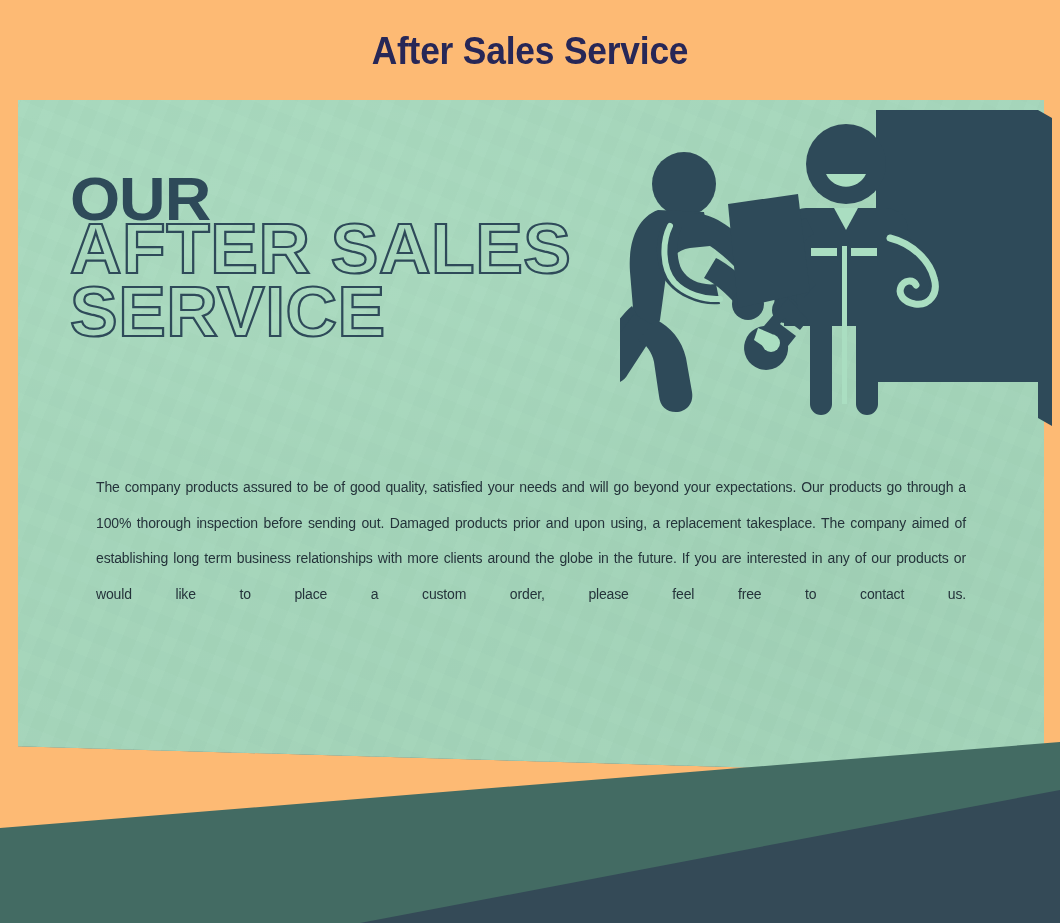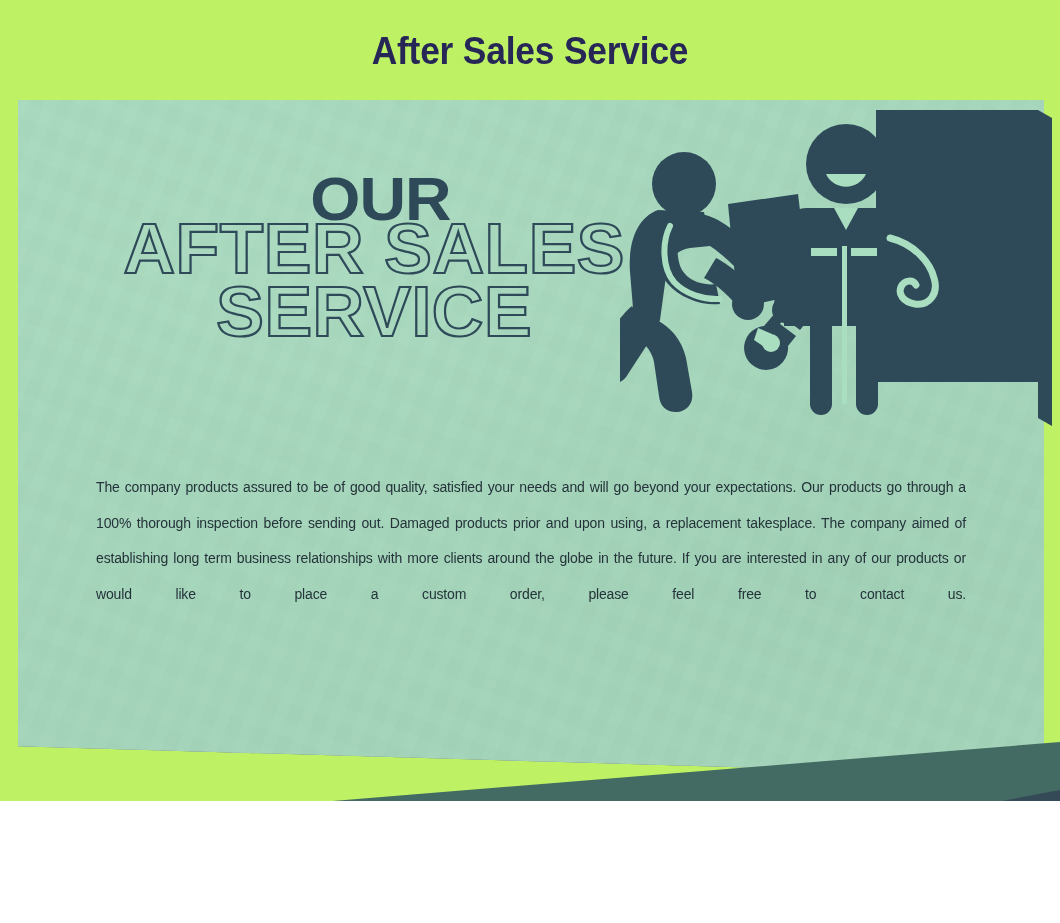--- a/index.html
+++ b/index.html
@@ -5,22 +5,22 @@
   * { margin:0; padding:0; box-sizing:border-box; }
   html, body {
     width:1060px; height:923px;
     background:#ffffff;
     font-family:"Liberation Sans", sans-serif;
     overflow:hidden;
   }
 
   .slide {
     position:relative;
-    width:1060px; height:801px;
-    background:#bef264;
+    width:1060px; height:923px;
+    background:#fdba74;
     overflow:hidden;
   }
 
   
   .title {
     position:absolute;
     left:0; top:30px;
     width:1060px;
     text-align:center;
     font-size:38px;
@@ -56,25 +56,24 @@
       linear-gradient(160deg, #9db3a6 0%, #7e9488 55%, #6e8579 100%);
   }
   .panel-wash {
     position:absolute; inset:0;
     background:rgba(170,222,193,0.86);
   }
 
   
   .headline {
     position:absolute;
-    left:58px; top:172px;
+    left:70px; top:172px;
     width:620px;
     line-height:0.86;
     user-select:none;
-    text-align:center;
   }
   .hl-our {
     display:block;
     font-size:62px;
     font-weight:bold;
     letter-spacing:-1px;
     color:#2e4a59;
     font-family:"Liberation Sans", sans-serif;
     transform:scaleX(1.04);
     transform-origin:left center;

